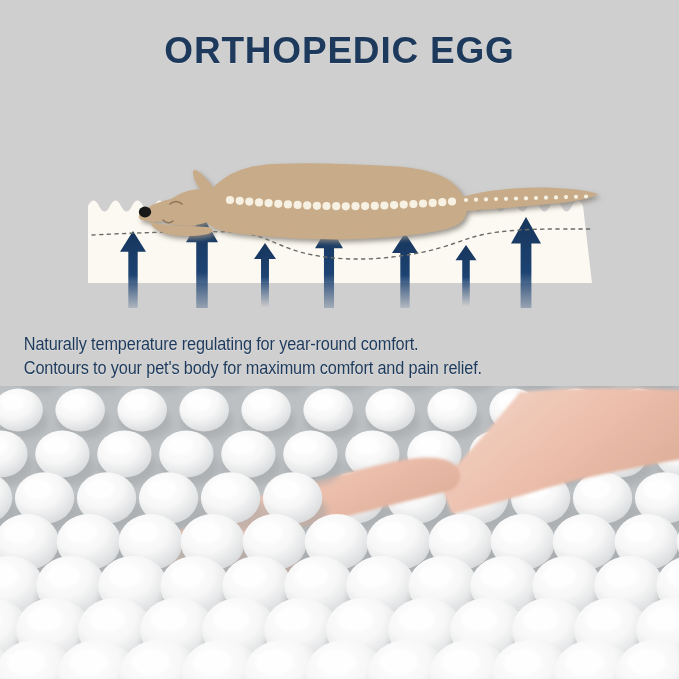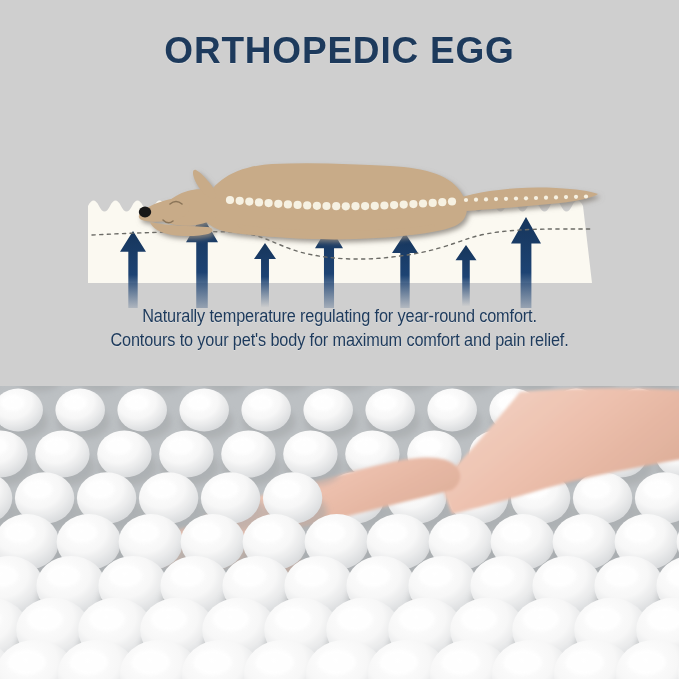--- a/index.html
+++ b/index.html
@@ -33,21 +33,21 @@
   #headline .l{display:block;white-space:nowrap;}
 
   
   #illustration{
     position:absolute;left:0;top:128px;width:679px;height:180px;
   }
   #illustration svg{display:block;}
 
   
   #copy{
-    position:absolute;left:0;top:304px;width:679px;text-align:center;
+    position:absolute;left:0;top:332px;width:679px;text-align:left;
     color:#1d3a5c;
   }
   #copy .line{
     display:block;
     font-size:17.5px;
     line-height:24px;
     font-weight:500;
     letter-spacing:-0.15px;
     transform:scaleX(.93);
     white-space:nowrap;

